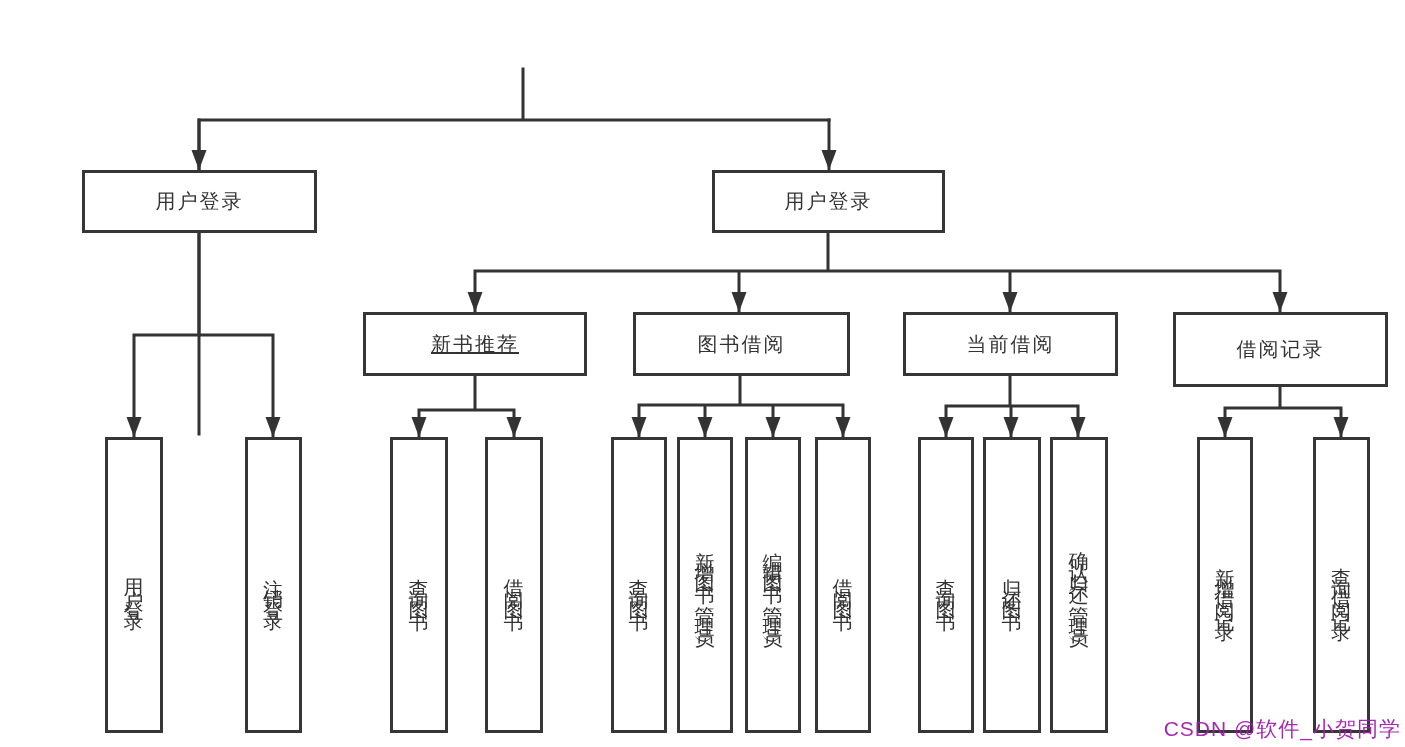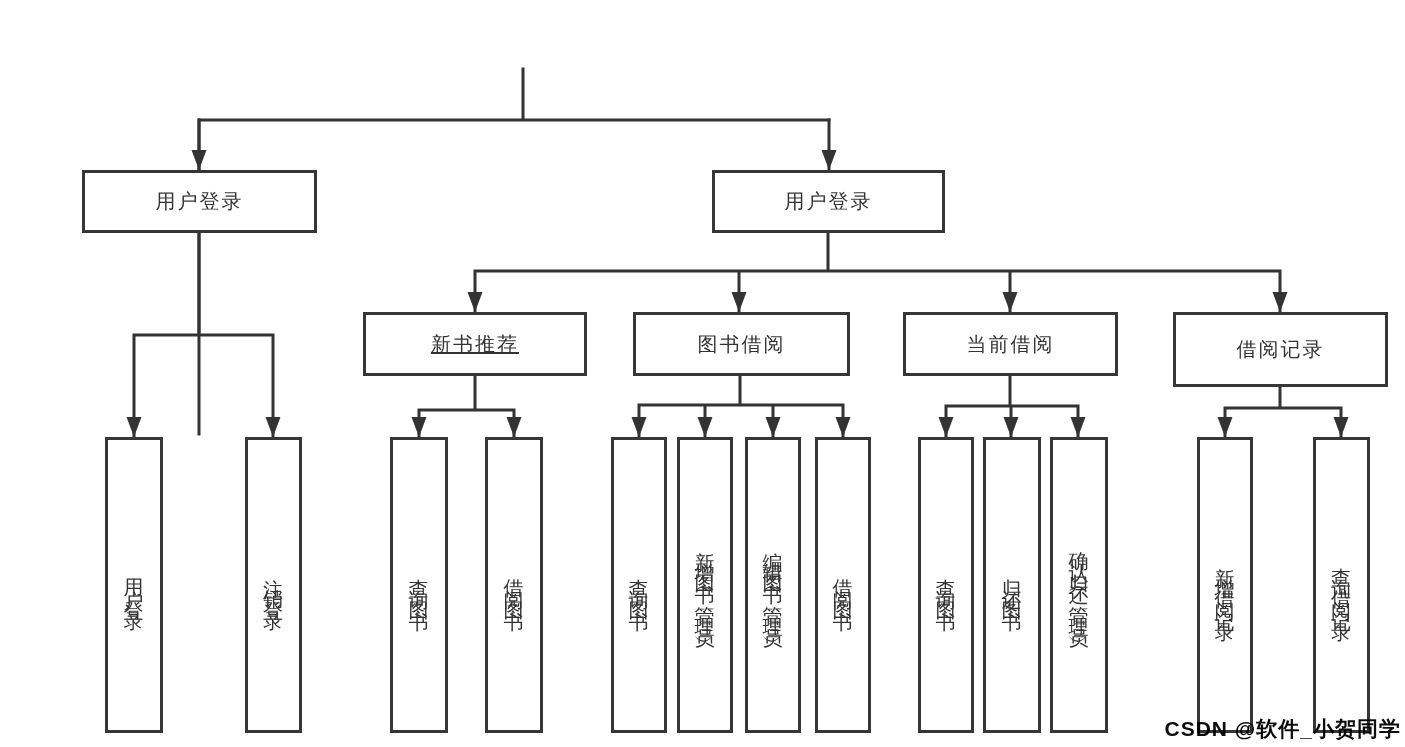--- a/index.html
+++ b/index.html
@@ -152,15 +152,15 @@
     <span class="vtext">确认归还（管理员）</span>
   </div>
 
   <div class="box vbox" style="left:1197px; top:437px; width:56px; height:296px;">
     <span class="vtext">新增借阅记录</span>
   </div>
   <div class="box vbox" style="left:1313px; top:437px; width:57px; height:296px;">
     <span class="vtext">查询借阅记录</span>
   </div>
 
-  <div class="watermark" style="color: #000000; font-weight: bold;">CSDN @软件_小贺同学</div>
+  <div class="watermark" style="color: #a21caf;">CSDN @软件_小贺同学</div>
 
 </div>
 
 </body></html>

